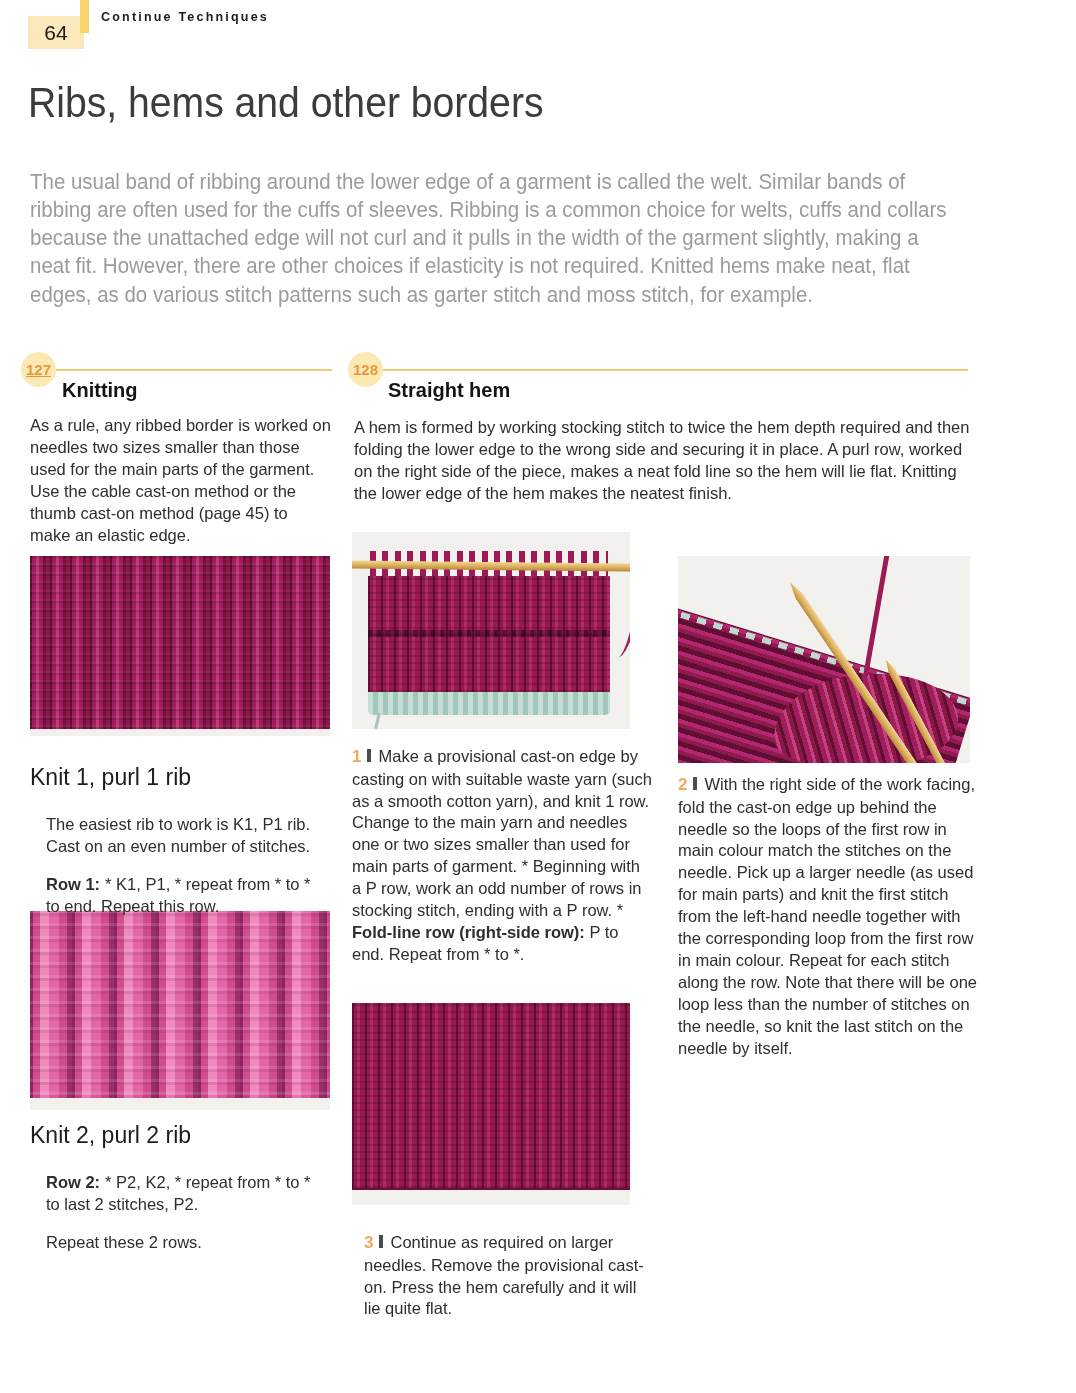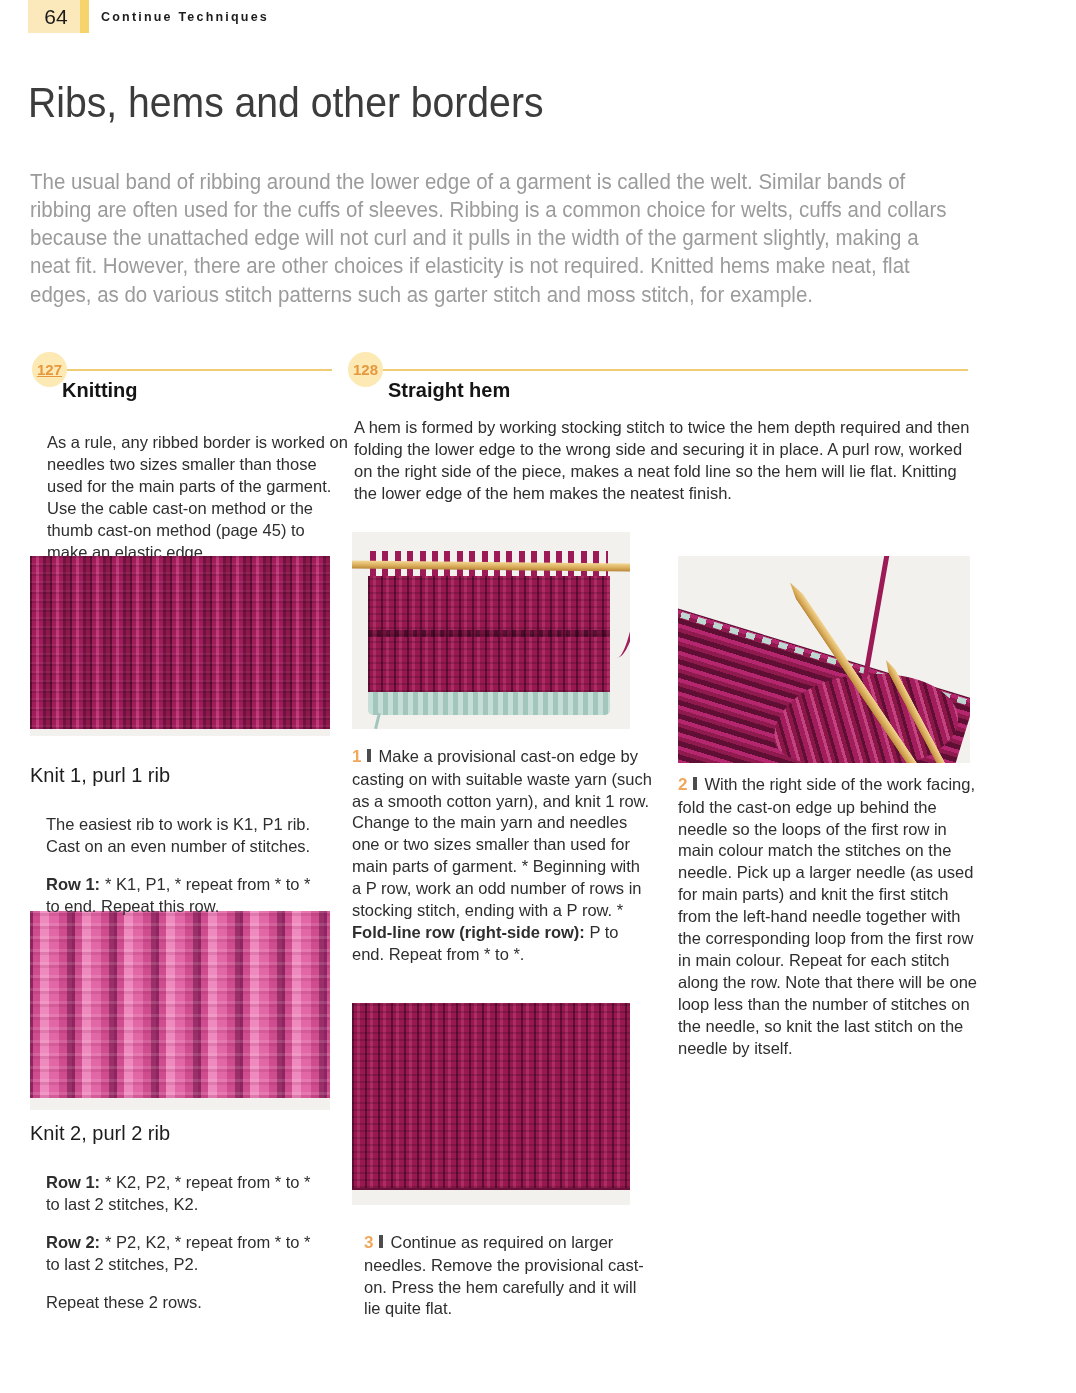--- a/index.html
+++ b/index.html
@@ -3,52 +3,52 @@
 <meta charset="utf-8">
 <style>
   html,body{margin:0;padding:0;}
   body{
     width:1076px;height:1393px;position:relative;background:#ffffff;
     font-family:"Liberation Sans", sans-serif;color:#2e2e2e;overflow:hidden;
   }
   .abs{position:absolute;}
 
   
-  #header-num{left:28px;top:0;width:56px;height:33px;background:#fbe9bc;
+  #header-num{left:28px;top:16px;width:56px;height:33px;background:#fbe9bc;
     display:flex;align-items:center;justify-content:center;
     font-size:21px;color:#1c1c1c;}
   #header-bar{left:80px;top:0;width:9px;height:33px;background:#f6d36b;}
   #header-title{left:101px;top:0;height:33px;display:flex;align-items:center;
     font-size:12.5px;font-weight:bold;letter-spacing:2.2px;color:#1c1c1c;}
 
   
   .condensed{transform:scaleX(.91);transform-origin:0 0;}
   #page-title{left:28px;top:78px;font-size:43px;font-weight:normal;
     color:#3c3c3c;white-space:nowrap;}
   #intro{left:30px;top:168px;width:1010px;font-size:22.5px;line-height:1.25;
     color:#9b9b9b;}
 
   
   .rule{height:2px;background:#efcb74;top:369px;}
   #rule-127{left:36px;width:296px;}
   #rule-128{left:362px;width:606px;}
   .badge{width:35px;height:35px;border-radius:50%;background:#fce9b4;
     color:#e5993f;font-weight:bold;font-size:15px;display:flex;
     align-items:center;justify-content:center;top:352px;}
-  #badge-127{left:32px;text-decoration:underline;}
+  #badge-127{left:21px;text-decoration:underline;}
   #badge-128{left:348px;}
   .section-heading{font-size:20px;font-weight:bold;color:#141414;}
   #ribbing-heading{left:62px;top:379px;}
   #hem-heading{left:388px;top:379px;}
 
   
   .body-text{font-size:16.5px;line-height:1.33;color:#2e2e2e;}
   #ribbing-body{left:30px;top:415px;width:302px;}
   #hem-body{left:352px;top:415px;width:620px;}
-  .sub-heading{font-size:20px;font-weight:normal;color:#1d1d1d;white-space:nowrap;}
+  .sub-heading{font-size:23px;font-weight:normal;color:#1d1d1d;white-space:nowrap;}
   #k1p1-heading{left:30px;top:764px;}
   #k1p1-body{left:30px;top:798px;width:304px;}
   #k2p2-heading{left:30px;top:1122px;}
   #k2p2-body{left:30px;top:1156px;width:304px;}
   .ml{margin-left:5px;}
   .body-text p{margin:16px;}
 
   
   #step1-text{left:352px;top:746px;width:300px;}
   #step2-text{left:678px;top:774px;width:300px;}
@@ -131,21 +131,21 @@
 <h1 class="abs condensed" id="page-title" style="margin:0;">Ribs, hems and other borders</h1>
 <p class="abs condensed" id="intro" style="margin:0;">The usual band of ribbing around the lower edge of a garment is called the welt. Similar bands of ribbing are often used for the cuffs of sleeves. Ribbing is a common choice for welts, cuffs and collars because the unattached edge will not curl and it pulls in the width of the garment slightly, making a neat fit. However, there are other choices if elasticity is not required. Knitted hems make neat, flat edges, as do various stitch patterns such as garter stitch and moss stitch, for example.</p>
 
 <div class="abs rule" id="rule-127"></div>
 <div class="abs rule" id="rule-128"></div>
 <div class="abs badge" id="badge-127">127</div>
 <div class="abs badge" id="badge-128">128</div>
 <div class="abs section-heading" id="ribbing-heading">Knitting</div>
 <div class="abs section-heading" id="hem-heading">Straight hem</div>
 
-<p class="abs body-text" id="ribbing-body" style="margin:17px;">As a rule, any ribbed border is worked on needles two sizes smaller than those used for the main parts of the garment. Use the cable cast-on method or the thumb cast-on method (page 45) to make an elastic edge.</p>
+<p class="abs body-text" id="ribbing-body" style="margin:0;">As a rule, any ribbed border is worked on needles two sizes smaller than those used for the main parts of the garment. Use the cable cast-on method or the thumb cast-on method (page 45) to make an elastic edge.</p>
 <p class="abs body-text" id="hem-body" style="margin:2px;">A hem is formed by working stocking stitch to twice the hem depth required and then folding the lower edge to the wrong side and securing it in place. A purl row, worked on the right side of the piece, makes a neat fold line so the hem will lie flat. Knitting the lower edge of the hem makes the neatest finish.</p>
 
 <div class="photo" id="photo-k1p1">
   <div class="tex"></div>
 </div>
 
 <div class="photo" id="photo-step1">
   <div id="step1-nubs"></div>
   <div class="needle" id="step1-needle"></div>
   <div class="stocking-tex" id="step1-fabric"></div>
@@ -174,21 +174,20 @@
 </div>
 
 <div class="abs sub-heading" id="k1p1-heading">Knit 1, purl 1 rib</div>
 <div class="abs body-text" id="k1p1-body">
   <p>The easiest rib to work is K1, P1 rib. Cast on an even number of stitches.</p>
   <p><strong>Row 1:</strong><span class="ml">* K1, P1, * repeat from * to * to end. Repeat this row.</span></p>
 </div>
 
 <div class="abs sub-heading" id="k2p2-heading">Knit 2, purl 2 rib</div>
 <div class="abs body-text" id="k2p2-body">
-  <p><strong>Row 1:</strong><span class="ml">* K2, P2, * repeat from * to * to last 2 stitches, K2.</span></p>
   <p><strong>Row 2:</strong><span class="ml">* P2, K2, * repeat from * to * to last 2 stitches, P2.</span></p>
   <p>Repeat these 2 rows.</p>
 </div>
 
 <p class="abs body-text" id="step1-text" style="margin:0;">
   <span class="step-num">1</span><span class="step-bar"></span><span>Make a provisional cast-on edge by casting on with suitable waste yarn (such as a smooth cotton yarn), and knit 1 row. Change to the main yarn and needles one or two sizes smaller than used for main parts of garment. * Beginning with a P row, work an odd number of rows in stocking stitch, ending with a P row. * </span><strong>Fold-line row (right-side row):</strong><span> P to end. Repeat from * to *.</span>
 </p>
 <p class="abs body-text" id="step2-text" style="margin:0;">
   <span class="step-num">2</span><span class="step-bar"></span><span>With the right side of the work facing, fold the cast-on edge up behind the needle so the loops of the first row in main colour match the stitches on the needle. Pick up a larger needle (as used for main parts) and knit the first stitch from the left-hand needle together with the corresponding loop from the first row in main colour. Repeat for each stitch along the row. Note that there will be one loop less than the number of stitches on the needle, so knit the last stitch on the needle by itself.</span><strong></strong><span></span>
 </p>

